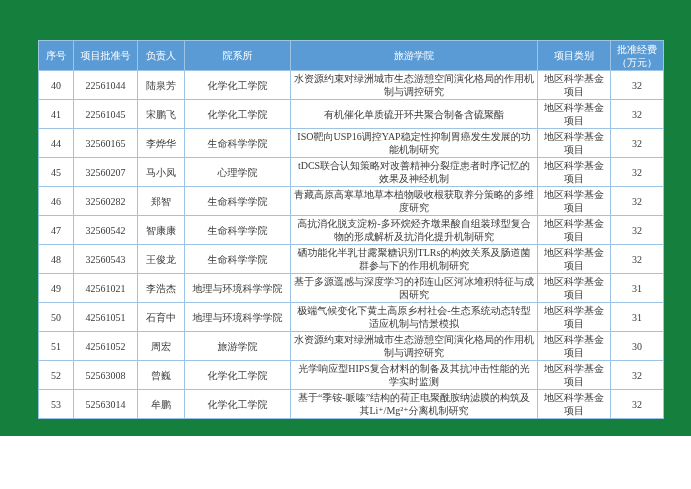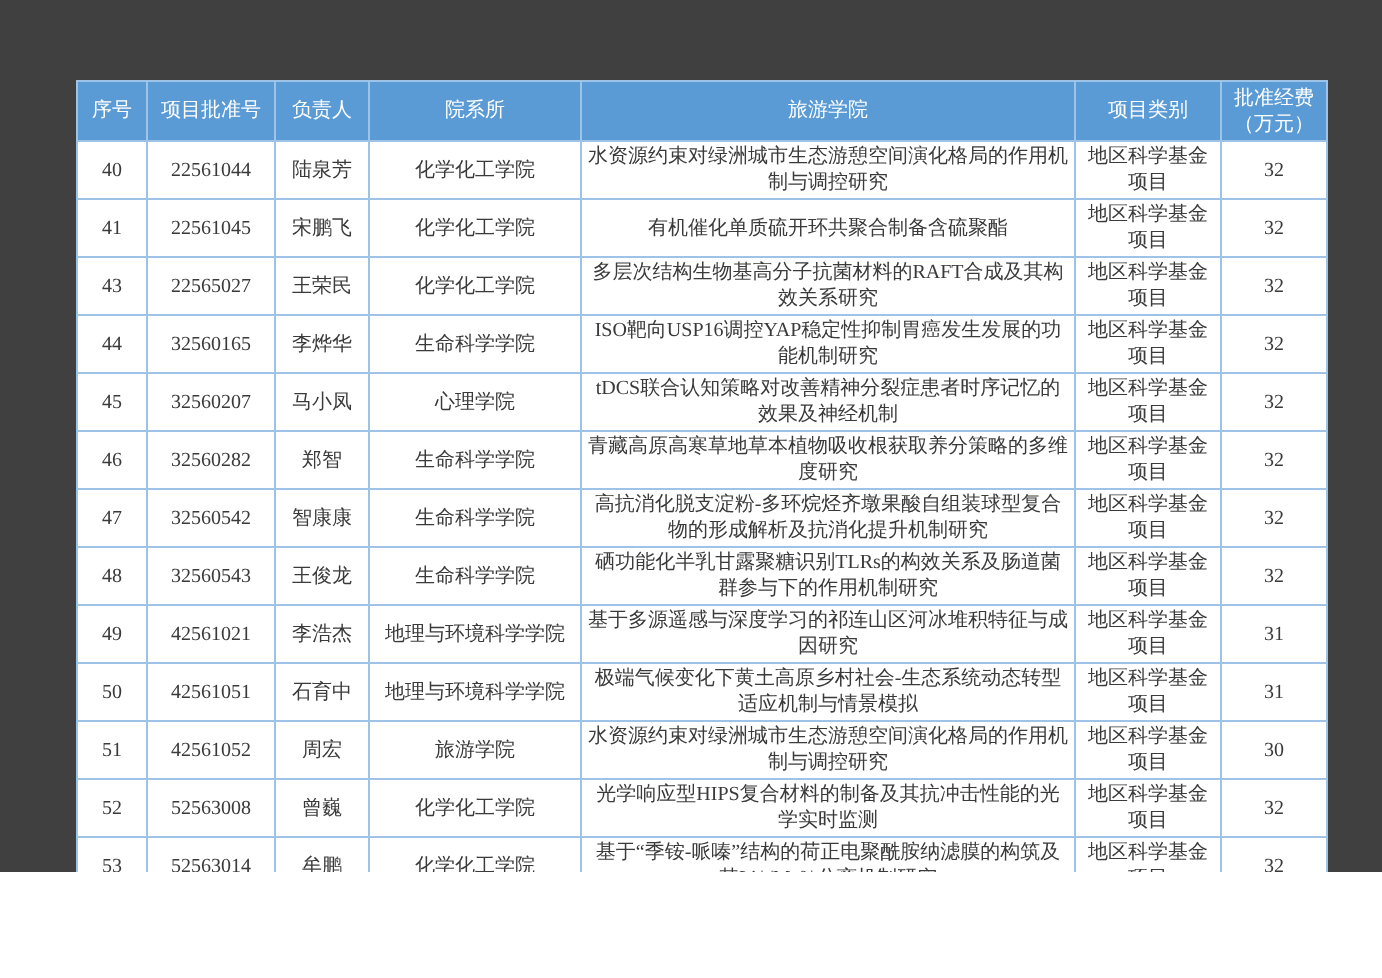--- a/index.html
+++ b/index.html
@@ -5,21 +5,21 @@
   html, body {
     margin: 0;
     padding: 0;
     background: #ffffff;
     font-family: "Liberation Serif", "DejaVu Serif", serif;
   }
   .page {
     position: relative;
     width: 691px;
     height: 436px;
-    background: #404040;
+    background: #15803d;
     overflow: hidden;
   }
   table.grant-table {
     position: absolute;
     left: 38px;
     top: 40px;
     width: 625px;
     border-collapse: collapse;
     table-layout: fixed;
     font-size: 10px;
@@ -82,29 +82,20 @@
           <td>水资源约束对绿洲城市生态游憩空间演化格局的作用机制与调控研究</td>
           <td>地区科学基金项目</td>
           <td>32</td>
         </tr>
         <tr>
           <td>41</td>
           <td>22561045</td>
           <td>宋鹏飞</td>
           <td>化学化工学院</td>
           <td>有机催化单质硫开环共聚合制备含硫聚酯</td>
-          <td>地区科学基金项目</td>
-          <td>32</td>
-        </tr>
-        <tr>
-          <td>43</td>
-          <td>22565027</td>
-          <td>王荣民</td>
-          <td>化学化工学院</td>
-          <td>多层次结构生物基高分子抗菌材料的RAFT合成及其构效关系研究</td>
           <td>地区科学基金项目</td>
           <td>32</td>
         </tr>
         <tr>
           <td>44</td>
           <td>32560165</td>
           <td>李烨华</td>
           <td>生命科学学院</td>
           <td>ISO靶向USP16调控YAP稳定性抑制胃癌发生发展的功能机制研究</td>
           <td>地区科学基金项目</td>

